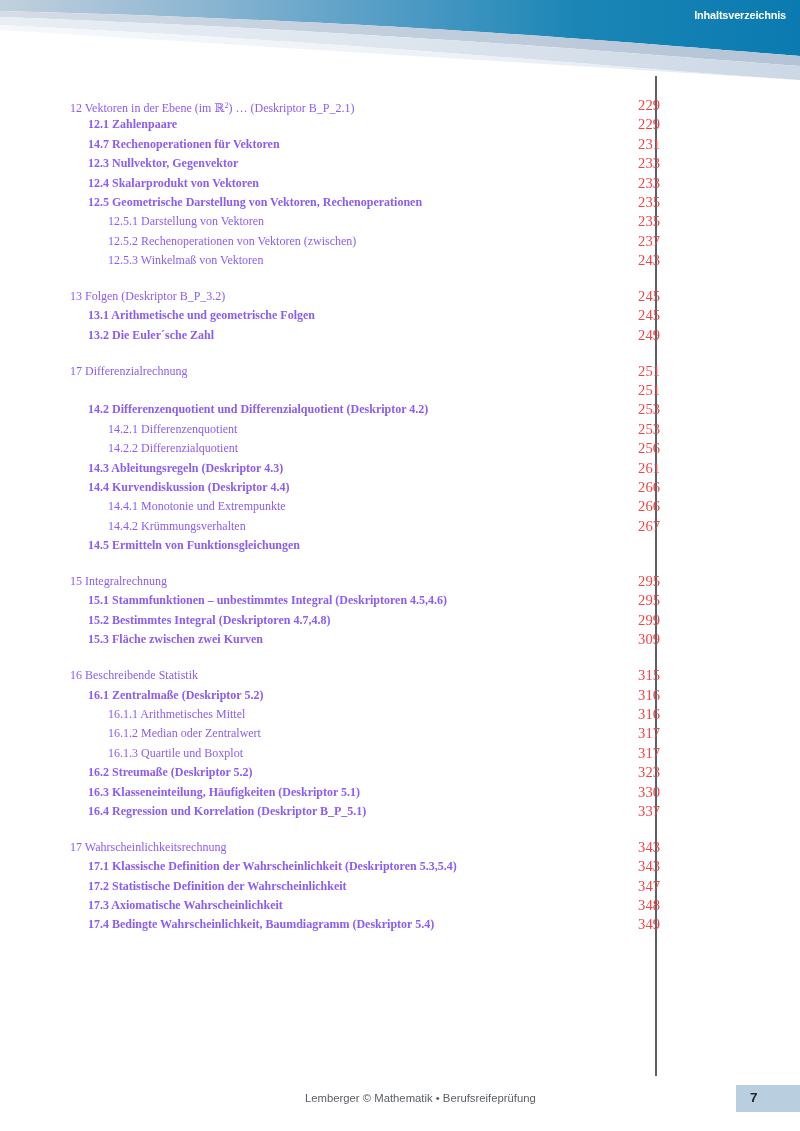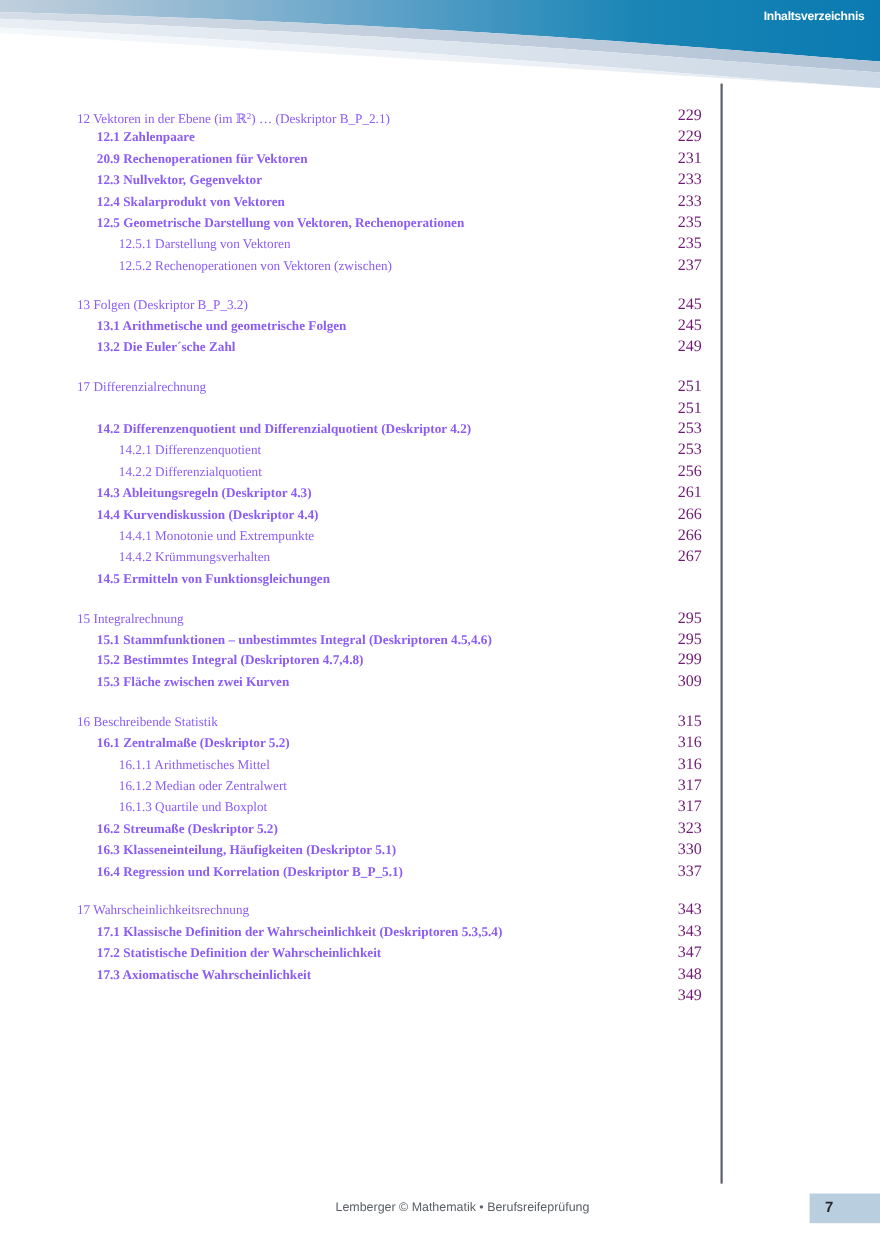--- a/index.html
+++ b/index.html
@@ -69,25 +69,25 @@
   .toc-label {
     position: absolute;
     top: 0;
     font-size: 12px;
     color: #8b5cf6;
     white-space: nowrap;
   }
   .toc-page {
     position: absolute;
     top: 0;
-    left: 578px;
+    left: 600px;
     width: 60px;
     text-align: right;
     font-size: 14.6px;
-    color: #701a75;
+    color: #ef4444;
   }
   .lvl1 .toc-label { left: 70px; }
   .lvl2 .toc-label { left: 88px; font-weight: bold; }
   .lvl3 .toc-label { left: 108px; }
   .lvl2cont .toc-label { left: 117px; }
 
   sup.sup2 {
     font-size: 0.68em;
     vertical-align: 0.45em;
   }
@@ -169,21 +169,21 @@
     <div class="toc-group">
       <div class="toc-row lvl1">
         <span class="toc-label">12 Vektoren in der Ebene (im ℝ<sup class="sup2">2</sup>) … (Deskriptor B_P_2.1)</span>
         <span class="toc-page">229</span>
       </div>
       <div class="toc-row lvl2">
         <span class="toc-label">12.1 Zahlenpaare</span>
         <span class="toc-page">229</span>
       </div>
       <div class="toc-row lvl2">
-        <span class="toc-label">20.9 Rechenoperationen für Vektoren</span>
+        <span class="toc-label">14.7 Rechenoperationen für Vektoren</span>
         <span class="toc-page">231</span>
       </div>
       <div class="toc-row lvl2">
         <span class="toc-label">12.3 Nullvektor, Gegenvektor</span>
         <span class="toc-page">233</span>
       </div>
       <div class="toc-row lvl2">
         <span class="toc-label">12.4 Skalarprodukt von Vektoren</span>
         <span class="toc-page">233</span>
       </div>
@@ -192,20 +192,24 @@
         <span class="toc-page">235</span>
       </div>
       <div class="toc-row lvl3">
         <span class="toc-label">12.5.1 Darstellung von Vektoren</span>
         <span class="toc-page">235</span>
       </div>
       <div class="toc-row lvl3">
         <span class="toc-label">12.5.2 Rechenoperationen von Vektoren (zwischen)</span>
         <span class="toc-page">237</span>
       </div>
+      <div class="toc-row lvl3">
+        <span class="toc-label">12.5.3 Winkelmaß von Vektoren</span>
+        <span class="toc-page">243</span>
+      </div>
     </div>
     <div class="toc-group">
       <div class="toc-row lvl1">
         <span class="toc-label">13 Folgen (Deskriptor B_P_3.2)</span>
         <span class="toc-page">245</span>
       </div>
       <div class="toc-row lvl2">
         <span class="toc-label">13.1 Arithmetische und geometrische Folgen</span>
         <span class="toc-page">245</span>
       </div>
@@ -318,20 +322,21 @@
       </div>
       <div class="toc-row lvl2">
         <span class="toc-label">17.2 Statistische Definition der Wahrscheinlichkeit</span>
         <span class="toc-page">347</span>
       </div>
       <div class="toc-row lvl2">
         <span class="toc-label">17.3 Axiomatische Wahrscheinlichkeit</span>
         <span class="toc-page">348</span>
       </div>
       <div class="toc-row lvl2">
+        <span class="toc-label">17.4 Bedingte Wahrscheinlichkeit, Baumdiagramm (Deskriptor 5.4)</span>
         <span class="toc-page">349</span>
       </div>
     </div>
   </div>
 
 <div id="footer-text">Lemberger © Mathematik • Berufsreifeprüfung</div>
 <div id="page-number-box">
   <span id="page-number">7</span>
 </div>
 

